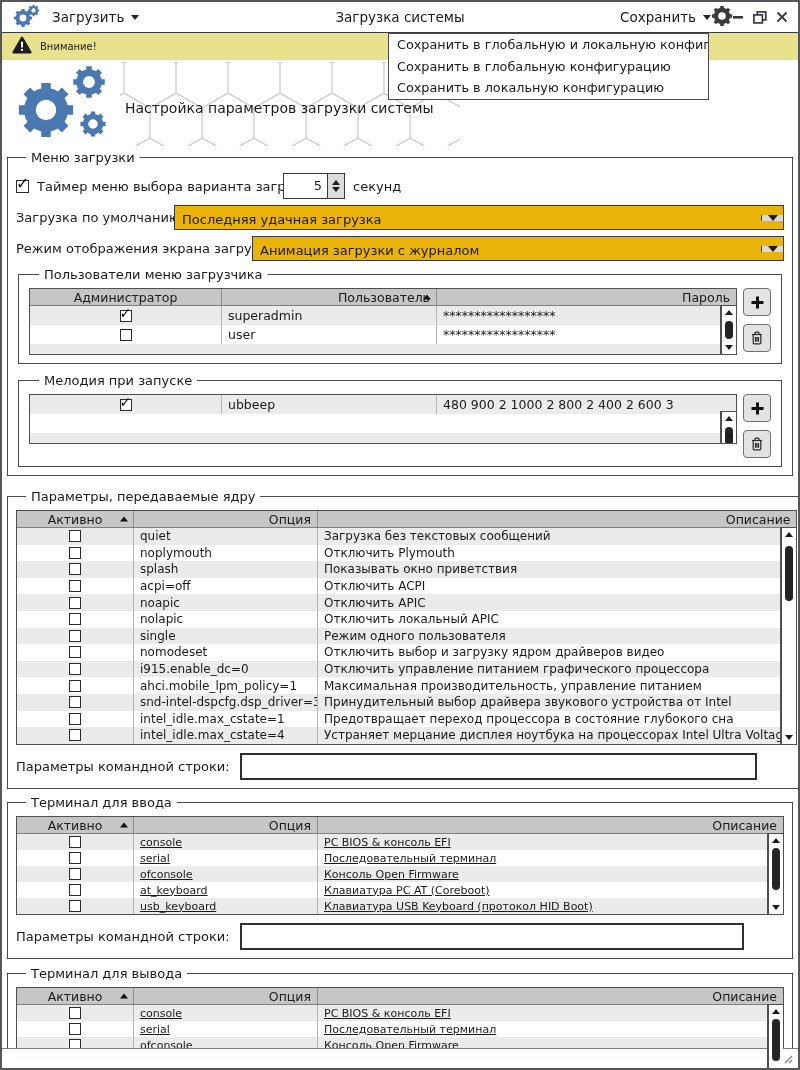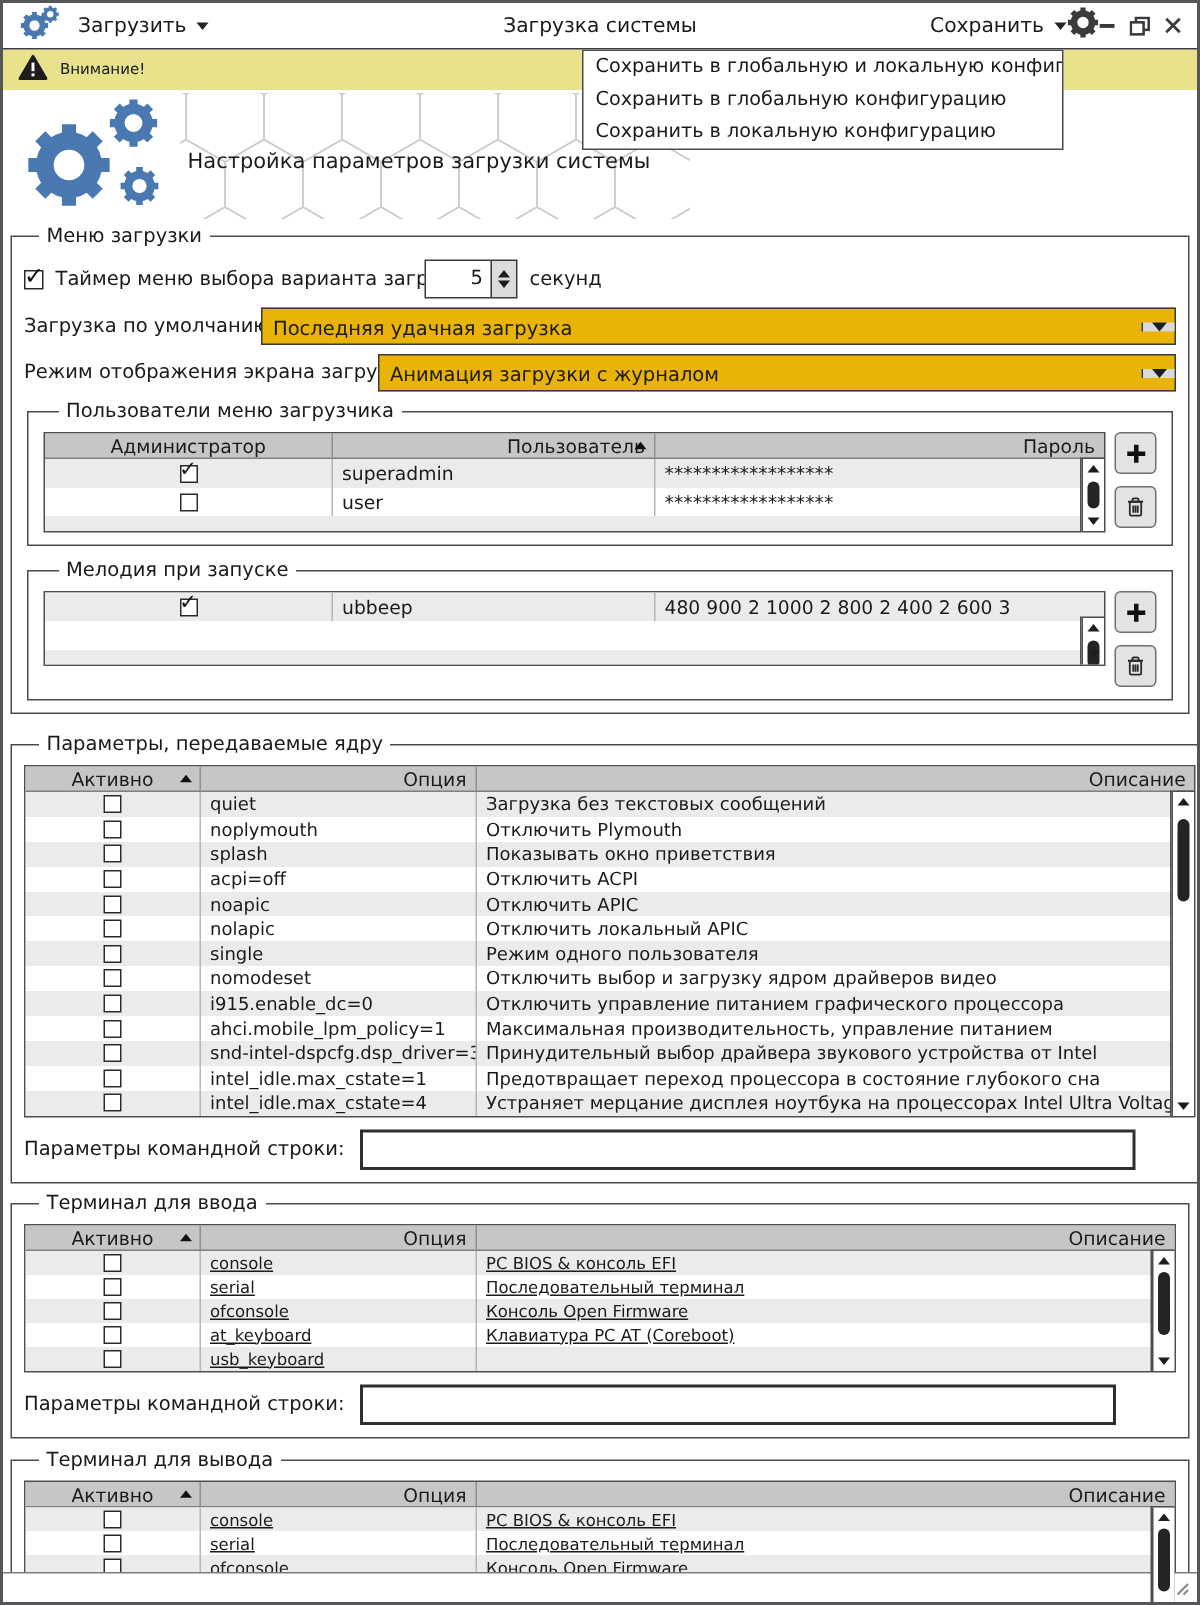--- a/index.html
+++ b/index.html
@@ -535,20 +535,21 @@
               </div>
               <div class="td c2">at_keyboard</div>
               <div class="td c3">Клавиатура PC AT (Coreboot)</div>
             </div>
 
             <div class="tr">
               <div class="td c1 center">
                 <span class="cb small"></span>
               </div>
               <div class="td c2">usb_keyboard</div>
+              <div class="td c3">Клавиатура USB Keyboard (протокол HID Boot)</div>
             </div>
 
         </div>
         <div class="vscroll">
           <span class="sb-arrow up"></span>
           <span class="sb-thumb"></span>
           <span class="sb-arrow down"></span>
         </div>
       </div>
     </div>

